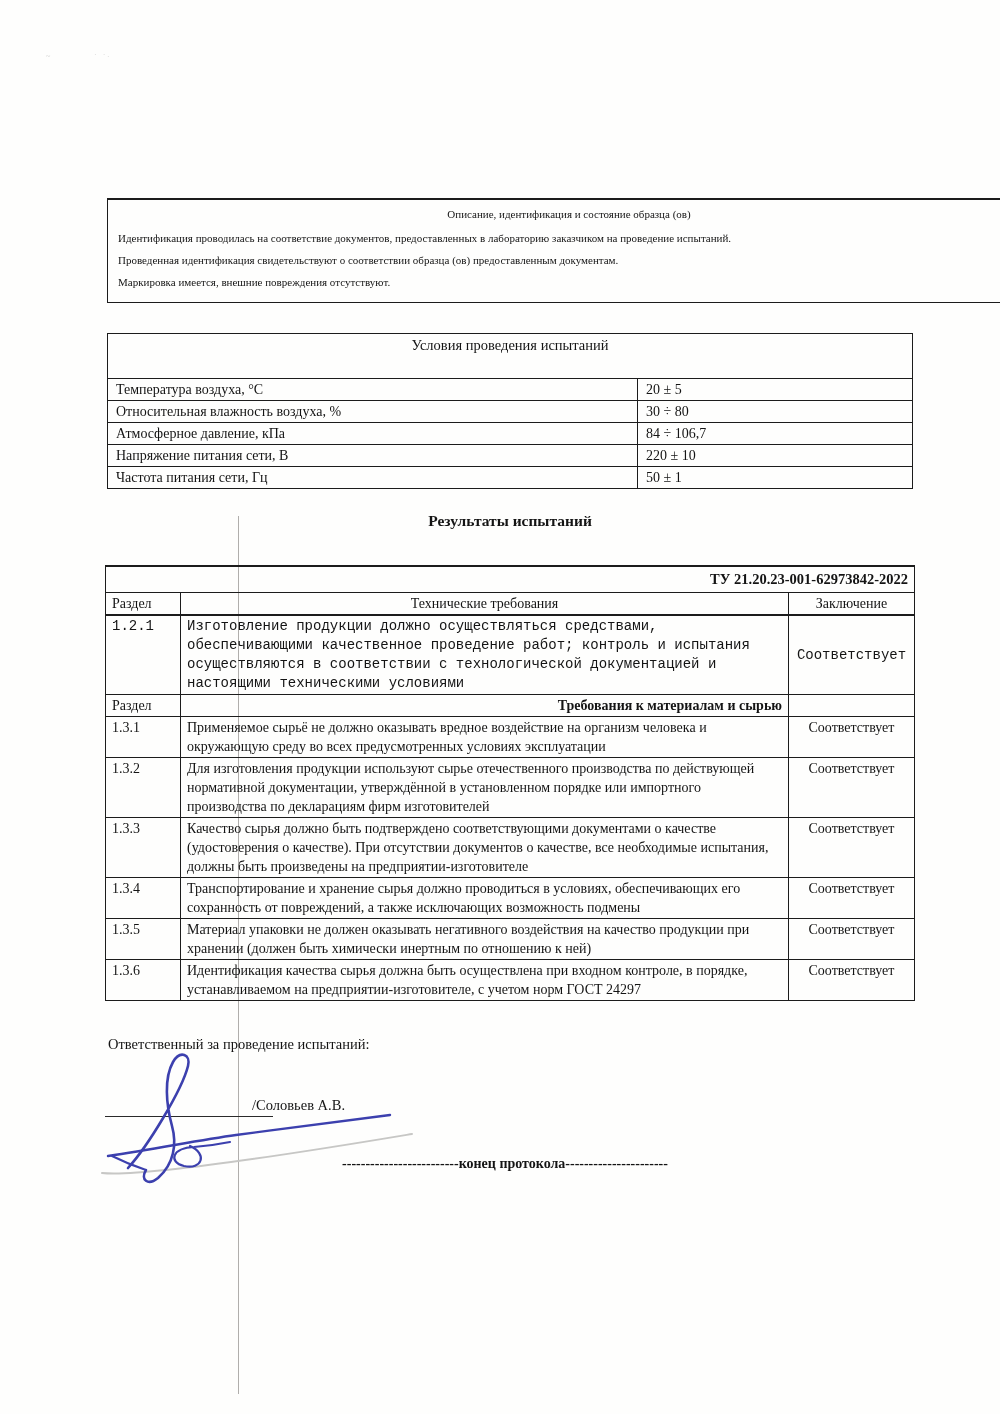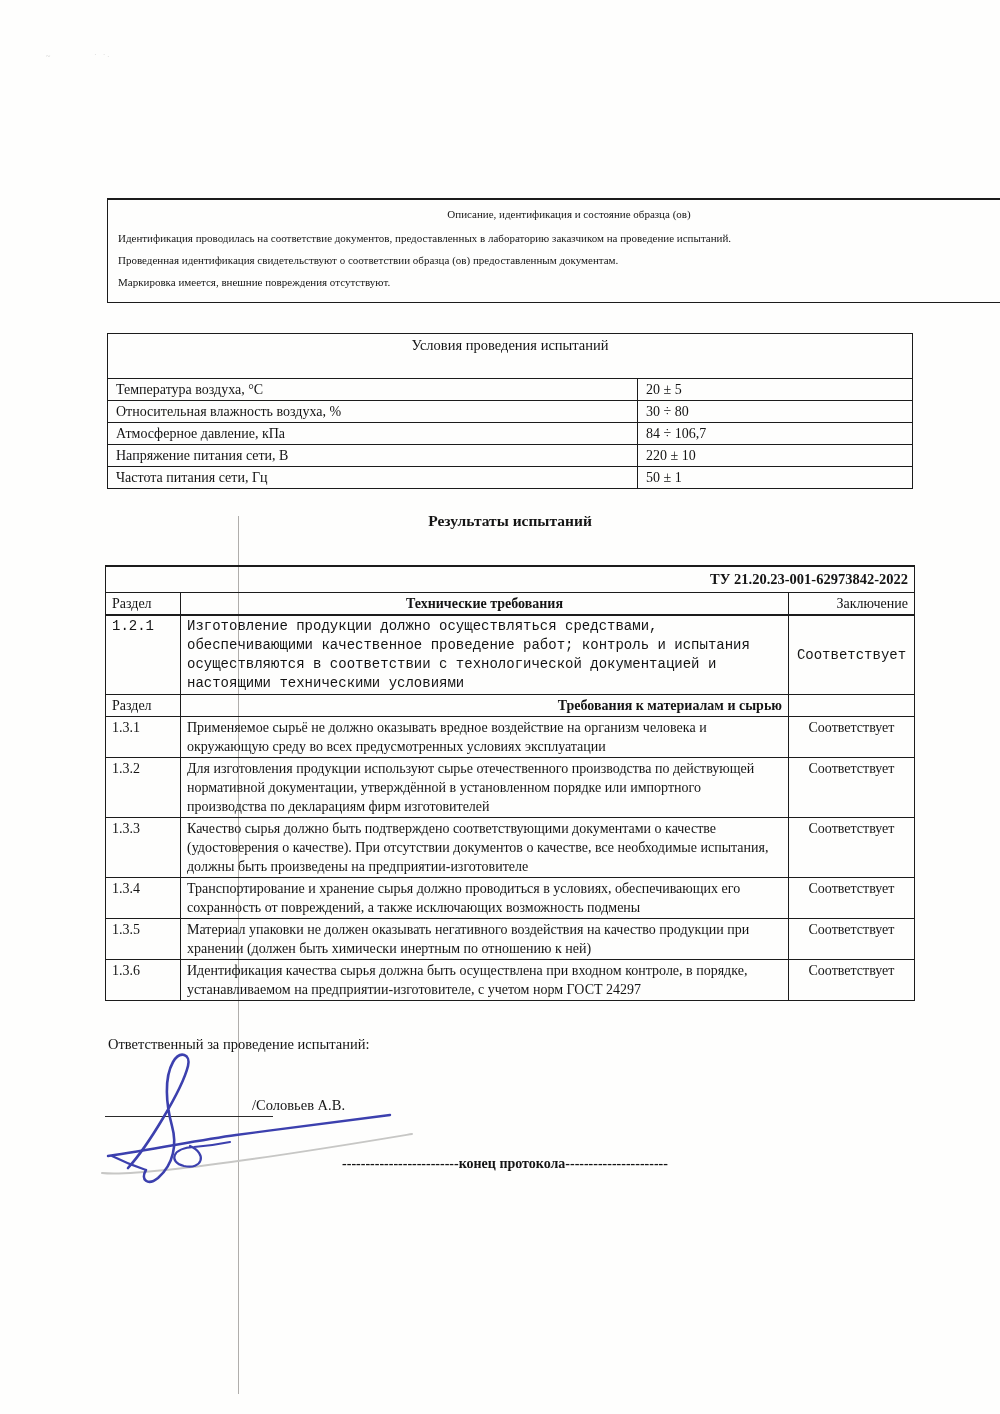--- a/index.html
+++ b/index.html
@@ -28,22 +28,22 @@
   .cond-row td{height:21px;line-height:19px;}
   .cond-val{width:258px;}
   
   .results-heading{left:10px;top:512px;width:1000px;text-align:center;font-weight:bold;font-size:15.5px;}
   
   .res-table{left:105px;top:565px;width:810px;font-size:14px;}
   .res-table td{border:1.5px solid #1c1c1c;padding:1px 6px;line-height:19px;vertical-align:top;}
   .res-title td{font-weight:bold;text-align:right;font-size:14.5px;height:23px;vertical-align:middle;border-top:2.5px solid #1c1c1c;}
   .res-head td{height:17px;vertical-align:middle;border-bottom:2px solid #1c1c1c;}
   .col-sec{width:62px;}
-  .col-req{text-align:center;font-weight:bold;}
-  .col-con{width:113px;text-align:right;}
+  .col-req{text-align:center;font-weight:normal;}
+  .col-con{width:113px;text-align:center;}
   .cell-sec{vertical-align:top;}
   .cell-con{text-align:center;}
   .v-mid td{vertical-align:middle;font-family:Liberation Mono, monospace;}
   .v-mid td.cell-sec{vertical-align:top;}
   .subhead td{font-weight:bold;text-align:right;height:18px;vertical-align:middle;}
   .subhead td.cell-sec{font-weight:normal;text-align:left;}
   
   .scan-line{left:238px;top:516px;width:1px;height:878px;background:#b0aeac;}
   
   .resp-label{left:108px;top:1036px;font-size:14.5px;}

